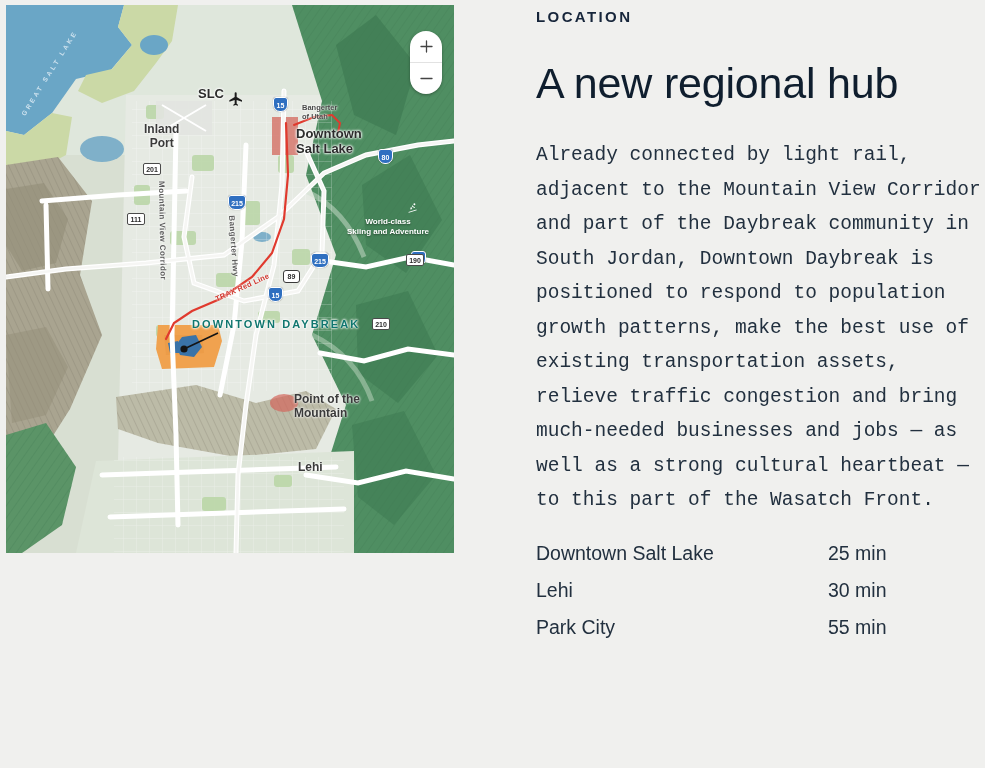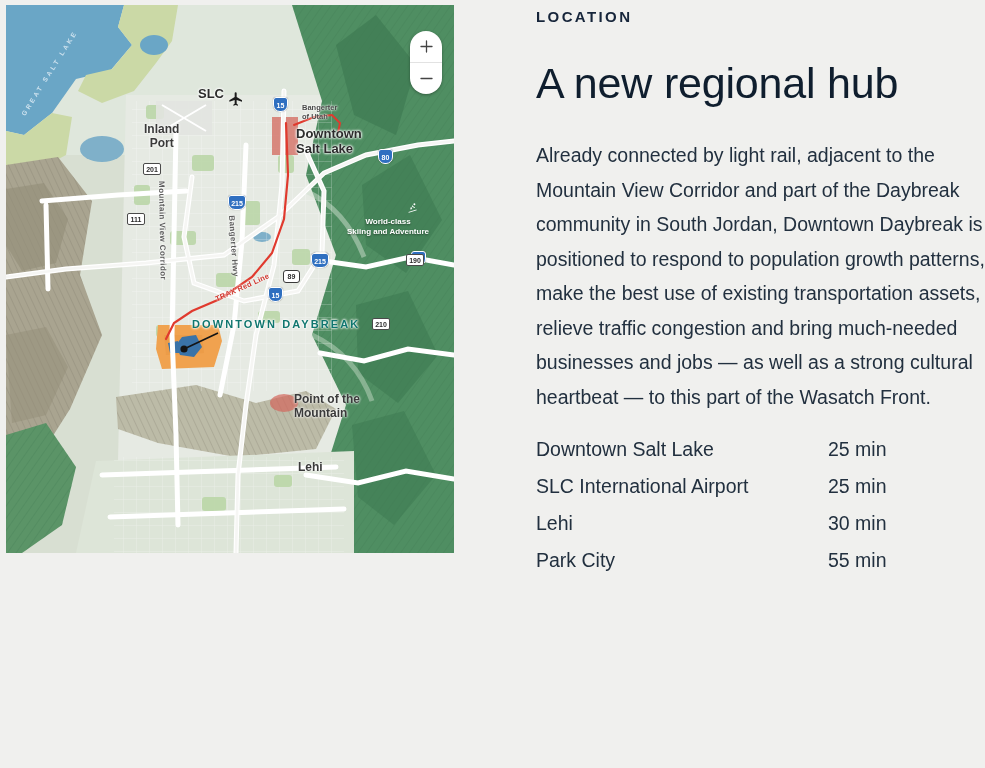--- a/index.html
+++ b/index.html
@@ -192,20 +192,21 @@
     margin: 0 0 32px 0;
     line-height: 1.05;
   }
   .body-copy {
     font-size: 19.5px;
     font-weight: 400;
     line-height: 34.5px;
     color: #22303f;
     margin: 0 0 24px 0;
     max-width: 452px;
+    font-family: Liberation Mono, monospace;
   }
   .subhead {
     font-size: 19.5px;
     font-weight: 400;
     color: #22303f;
     margin: 0 0 28px 0;
   }
   .times-table {
     width: 380px;
     border-collapse: collapse;
@@ -432,24 +433,20 @@
     <h1 class="headline">A new regional hub</h1>
     <p class="body-copy">Already connected by light rail, adjacent to the Mountain View Corridor and part of the Daybreak community in South Jordan, Downtown Daybreak is positioned to respond to population growth patterns, make the best use of existing transportation assets, relieve traffic congestion and bring much-needed businesses and jobs — as well as a strong cultural heartbeat — to this part of the Wasatch Front.</p>
 
     <table class="times-table">
       <tbody>
         <tr>
           <td class="place">Downtown Salt Lake</td>
           <td class="dur">25 min</td>
         </tr>
         <tr>
-          <td class="place">SLC International Airport</td>
-          <td class="dur">25 min</td>
-        </tr>
-        <tr>
           <td class="place">Lehi</td>
           <td class="dur">30 min</td>
         </tr>
         <tr>
           <td class="place">Park City</td>
           <td class="dur">55 min</td>
         </tr>
       </tbody>
     </table>
   </div>

